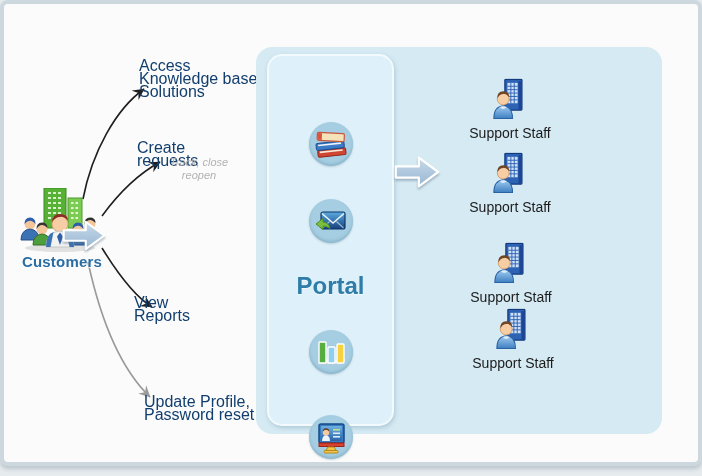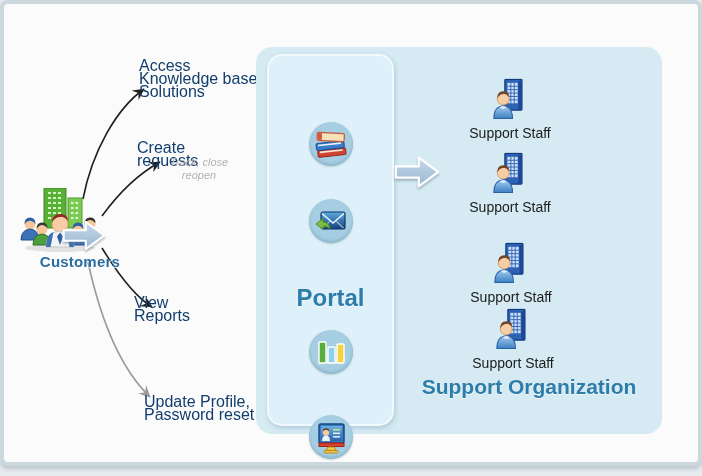--- a/index.html
+++ b/index.html
@@ -14,21 +14,21 @@
   .card{
     position:absolute;left:0;top:0;width:702px;height:466px;
     background:var(--card-bg);
     border:4px solid var(--card-border);border-radius:8px;
     box-shadow:0 3px 4px rgba(110,130,145,.35);
   }
   .connectors{position:absolute;left:0;top:0;width:702px;height:476px;pointer-events:none;}
   
   .customers-icon{position:absolute;left:16px;top:184px;width:80px;height:64px;}
   .customers-label{
-    position:absolute;left:0;top:249px;width:116px;text-align:right;
+    position:absolute;left:0;top:249px;width:116px;text-align:center;
     font-size:15px;font-weight:bold;color:#2a6da3;letter-spacing:.2px;
     text-shadow:0 1px 0 rgba(255,255,255,.8);
   }
   .block-arrow{filter:drop-shadow(0 2px 1px rgba(90,110,130,.45));position:absolute;}
   .arrow-customers{left:57px;top:213px;width:46px;height:37px;}
   .arrow-portal{left:389px;top:149px;width:48px;height:38px;}
   
   .action{
     position:absolute;text-align:left;font-size:16px;font-weight:normal;
     color:var(--label-navy);line-height:13px;white-space:pre-line;
@@ -53,21 +53,20 @@
   }
   .portal-panel{
     position:absolute;left:263px;top:50px;width:127px;height:372px;
     background:var(--panel-inner);border:2px solid #f2fafd;border-radius:15px;
     box-shadow:1px 2px 4px rgba(100,140,160,.35);
   }
   .portal-title{
     position:absolute;left:0;top:216px;width:100%;text-align:center;
     font-size:24px;font-weight:bold;color:var(--accent-teal);
     text-shadow:0 1px 0 rgba(255,255,255,.6);
-    margin-top:12px;
   }
   .picon{
     position:absolute;left:40px;width:44px;height:44px;border-radius:50%;
     background:var(--icon-circle);display:flex;align-items:center;justify-content:center;
     box-shadow:inset 0 -2px 3px rgba(60,110,140,.25), 0 1px 2px rgba(90,120,140,.3);
   }
   .picon svg{width:34px;height:34px;}
   .picon-books{top:66px;}
   .picon-mail{top:143px;}
   .picon-chart{top:274px;}
@@ -172,21 +171,20 @@
   <div class="action action-2">Create
 requests</div>
   <div class="action-note">Track, close
 reopen</div>
   <div class="action action-4">Update Profile,
 Password reset</div>
   <div class="action action-3">View
 Reports</div>
 
   <div class="org-panel"></div>
-  <div class="org-title">Support Organization</div>
 
   <div class="staff staff-1">
     <svg viewBox="0 0 40 48">
         <use href="#sym-staff"></use>
       </svg>
     <div class="staff-label">Support Staff</div>
   </div>
   <div class="staff staff-2">
     <svg viewBox="0 0 40 48">
         <use href="#sym-staff"></use>

